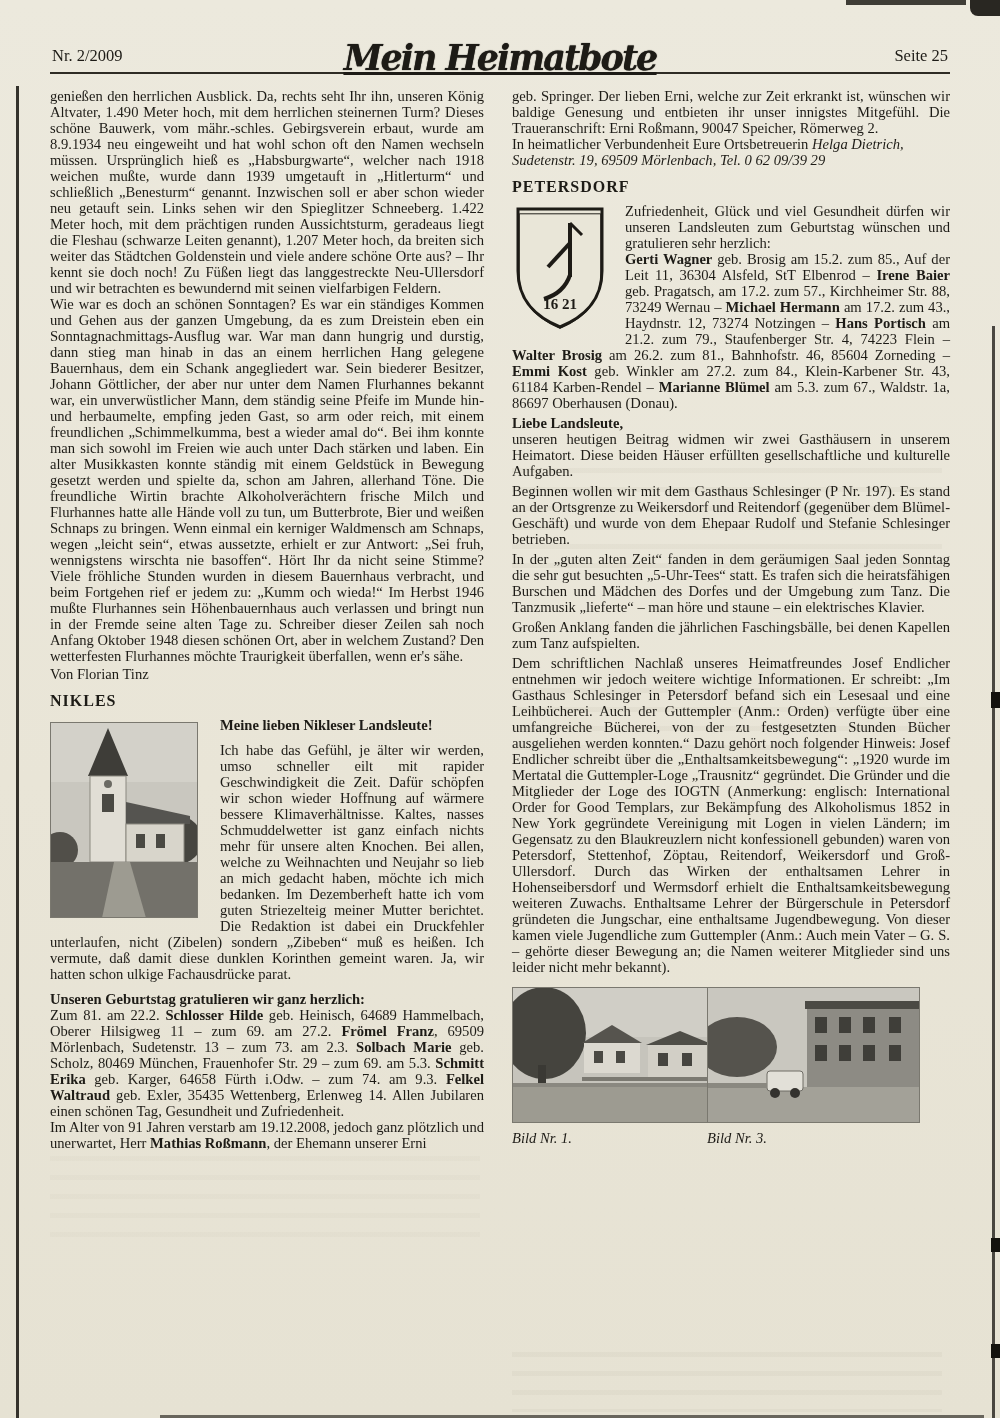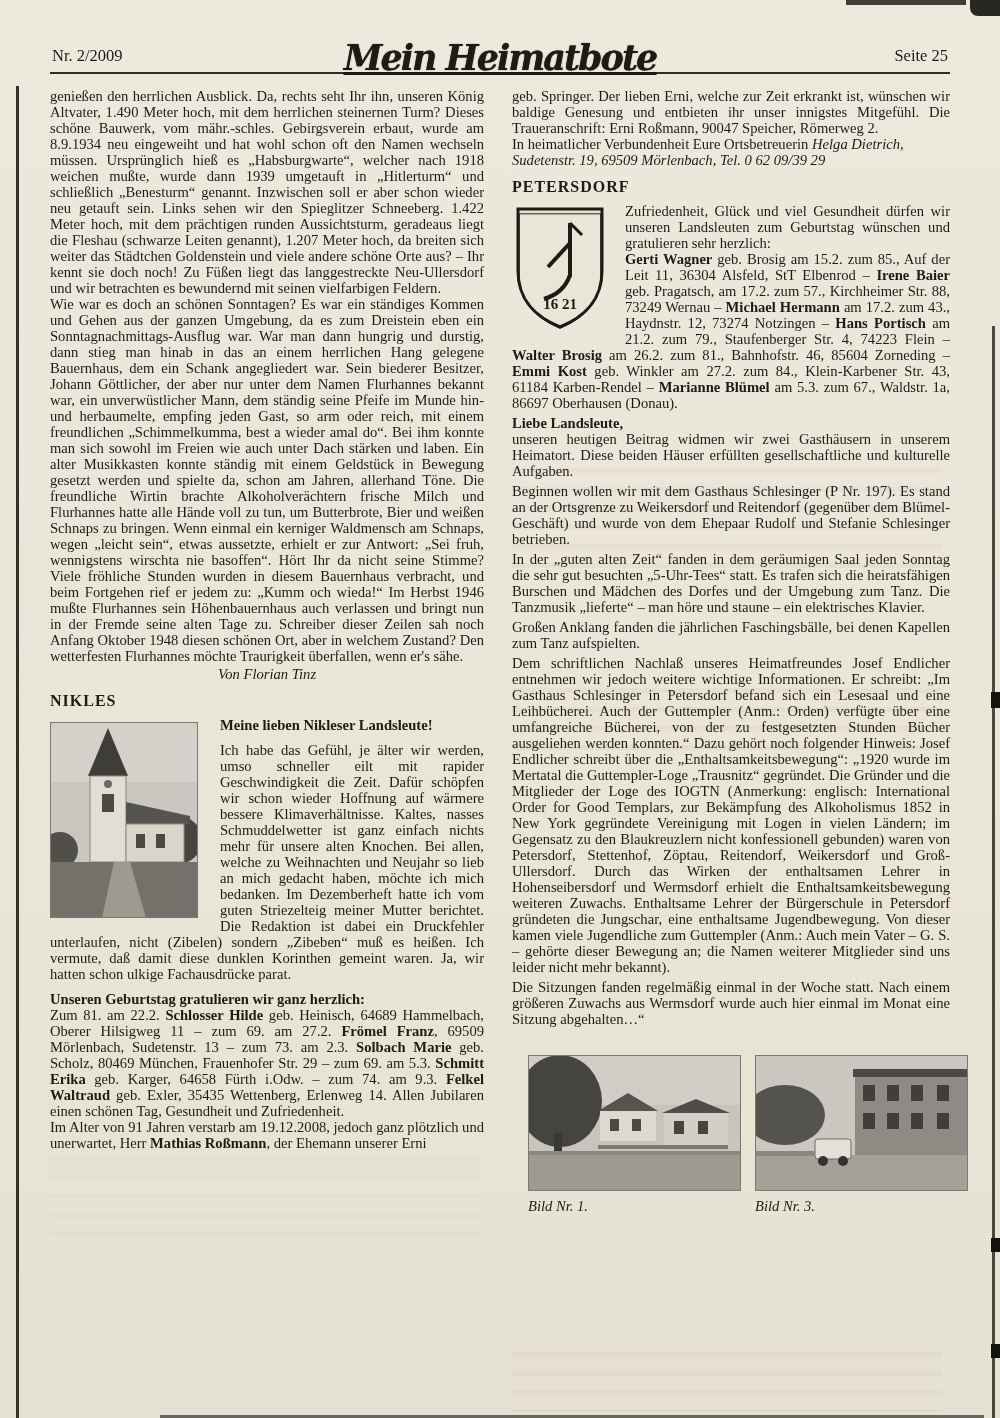--- a/index.html
+++ b/index.html
@@ -20,30 +20,30 @@
   
   .cols { position:absolute; top:88px; left:50px; width:900px; display:flex; gap:28px; }
   .col { font-size:14.6px; line-height:16px; }
   .col.left  { width:434px; }
   .col.right { width:438px; }
   p { margin:0; text-align:justify; hyphens:auto; overflow-wrap:break-word; }
   .b { font-weight:bold; }
   .i { font-style:italic; }
   .mt  { margin-top:9px; }
   .mts { margin-top:4px; }
-  .byline { text-align:center; font-style:italic; margin-top:2px; }
+  .byline { text-align:left; margin-top:2px; }
   .ralign { font-style:italic; }
   h2.section { margin:11px 0 8px; text-align:left; font-size:16px;
                letter-spacing:1px; font-weight:bold; }
   
   .church { float:left; width:148px; height:196px; margin:5px 22px 4px 0; }
   .church svg, .shield svg, .ph svg { display:block; width:100%; height:100%; }
   .shield { float:left; width:96px; height:128px; margin:2px 17px 2px 0; }
   .photos-row { display:flex; gap:12px; margin-top:12px; }
-  figure { margin:16px; width:183px; }
+  figure { margin:0; width:183px; }
   .ph { width:213px; height:136px; }
   figcaption { font-style:italic; font-size:14.6px; margin-top:7px; }
   .clear { clear:both; }
   
   .art { position:absolute; background:#14120d; z-index:5; }
   .a-left   { left:16px;  top:86px;  width:3px;  height:1332px; opacity:.85; }
   .a-right  { right:5px;  top:326px; width:3px;  height:1092px; opacity:.75; }
   .a-tr     { right:0;    top:0;     width:30px; height:16px;   opacity:.9; border-radius:0 0 0 8px; }
   .a-tr2    { right:34px; top:0;     width:120px;height:5px;    opacity:.8; }
   .a-tab1   { right:0;    top:692px; width:9px;  height:16px; }
@@ -137,21 +137,20 @@
         <p><span class="b">Gerti Wagner</span><span> geb. Brosig am 15.2. zum 85., Auf der Leit 11, 36304 Alsfeld, StT Elbenrod – </span><span class="b">Irene Baier</span><span> geb. Pragatsch, am 17.2. zum 57., Kirchheimer Str. 88, 73249 Wernau – </span><span class="b">Michael Hermann</span><span> am 17.2. zum 43., Haydnstr. 12, 73274 Notzingen – </span><span class="b">Hans Portisch</span><span> am 21.2. zum 79., Staufenberger Str. 4, 74223 Flein – </span><span class="b">Walter Brosig</span><span> am 26.2. zum 81., Bahnhofstr. 46, 85604 Zorneding – </span><span class="b">Emmi Kost</span><span> geb. Winkler am 27.2. zum 84., Klein-Karbener Str. 43, 61184 Karben-Rendel – </span><span class="b">Marianne Blümel</span><span> am 5.3. zum 67., Waldstr. 1a, 86697 Oberhausen (Donau).</span></p>
         <div class="clear"></div>
       </div>
 
       <p class="b mts">Liebe Landsleute,</p>
       <p>unseren heutigen Beitrag widmen wir zwei Gasthäusern in unserem Heimatort. Diese beiden Häuser erfüllten gesellschaftliche und kulturelle Aufgaben.</p>
       <p class="mts">Beginnen wollen wir mit dem Gasthaus Schlesinger (P Nr. 197). Es stand an der Ortsgrenze zu Weikersdorf und Reitendorf (gegenüber dem Blümel-Geschäft) und wurde von dem Ehepaar Rudolf und Stefanie Schlesinger betrieben.</p>
       <p class="mts">In der „guten alten Zeit“ fanden in dem geräumigen Saal jeden Sonntag die sehr gut besuchten „5-Uhr-Tees“ statt. Es trafen sich die heiratsfähigen Burschen und Mädchen des Dorfes und der Umgebung zum Tanz. Die Tanzmusik „lieferte“ – man höre und staune – ein elektrisches Klavier.</p>
       <p class="mts">Großen Anklang fanden die jährlichen Faschingsbälle, bei denen Kapellen zum Tanz aufspielten.</p>
       <p class="mts">Dem schriftlichen Nachlaß unseres Heimatfreundes Josef Endlicher entnehmen wir jedoch weitere wichtige Informationen. Er schreibt: „Im Gasthaus Schlesinger in Petersdorf befand sich ein Lesesaal und eine Leihbücherei. Auch der Guttempler (Anm.: Orden) verfügte über eine umfangreiche Bücherei, von der zu festgesetzten Stunden Bücher ausgeliehen werden konnten.“ Dazu gehört noch folgender Hinweis: Josef Endlicher schreibt über die „Enthaltsamkeitsbewegung“: „1920 wurde im Mertatal die Guttempler-Loge „Trausnitz“ gegründet. Die Gründer und die Mitglieder der Loge des IOGTN (Anmerkung: englisch: International Order for Good Templars, zur Bekämpfung des Alkoholismus 1852 in New York gegründete Vereinigung mit Logen in vielen Ländern; im Gegensatz zu den Blaukreuzlern nicht konfessionell gebunden) waren von Petersdorf, Stettenhof, Zöptau, Reitendorf, Weikersdorf und Groß-Ullersdorf. Durch das Wirken der enthaltsamen Lehrer in Hohenseibersdorf und Wermsdorf erhielt die Enthaltsamkeitsbewegung weiteren Zuwachs. Enthaltsame Lehrer der Bürgerschule in Petersdorf gründeten die Jungschar, eine enthaltsame Jugendbewegung. Von dieser kamen viele Jugendliche zum Guttempler (Anm.: Auch mein Vater – G. S. – gehörte dieser Bewegung an; die Namen weiterer Mitglieder sind uns leider nicht mehr bekannt).</p>
-      <p class="mts">Die Sitzungen fanden regelmäßig einmal in der Woche statt. Nach einem größeren Zuwachs aus Wermsdorf wurde auch hier einmal im Monat eine Sitzung abgehalten…“</p>
 
       <div class="photos-row">
         <figure>
           <div class="ph">
             <svg viewBox="0 0 213 136" xmlns="http://www.w3.org/2000/svg">
               <rect x="0" y="0" width="213" height="136" fill="#c6c4bc"></rect>
               <rect x="0" y="0" width="213" height="50" fill="#d0cec6"></rect>
               <ellipse cx="32" cy="46" rx="42" ry="46" fill="#45443e"></ellipse>
               <rect x="26" y="78" width="8" height="30" fill="#3a3934"></rect>
               <polygon points="70,56 100,38 130,56" fill="#56544e"></polygon>

